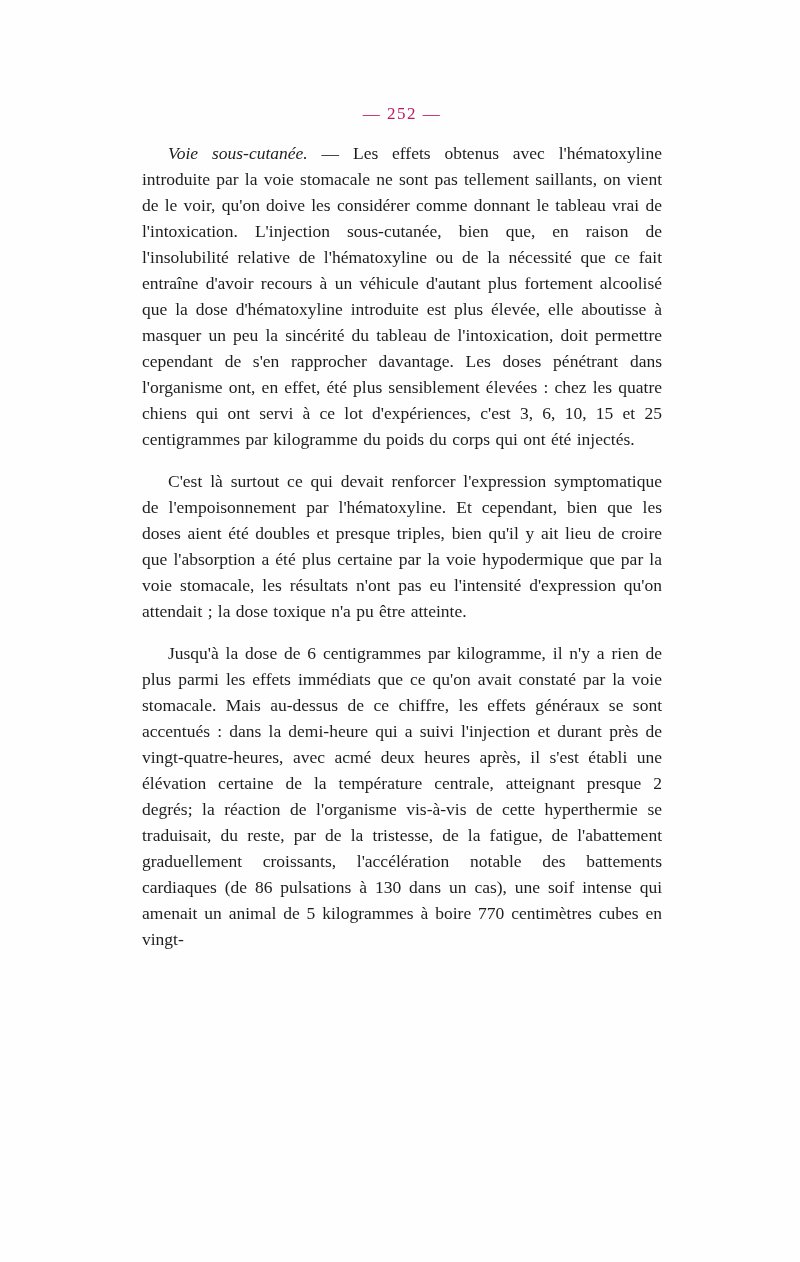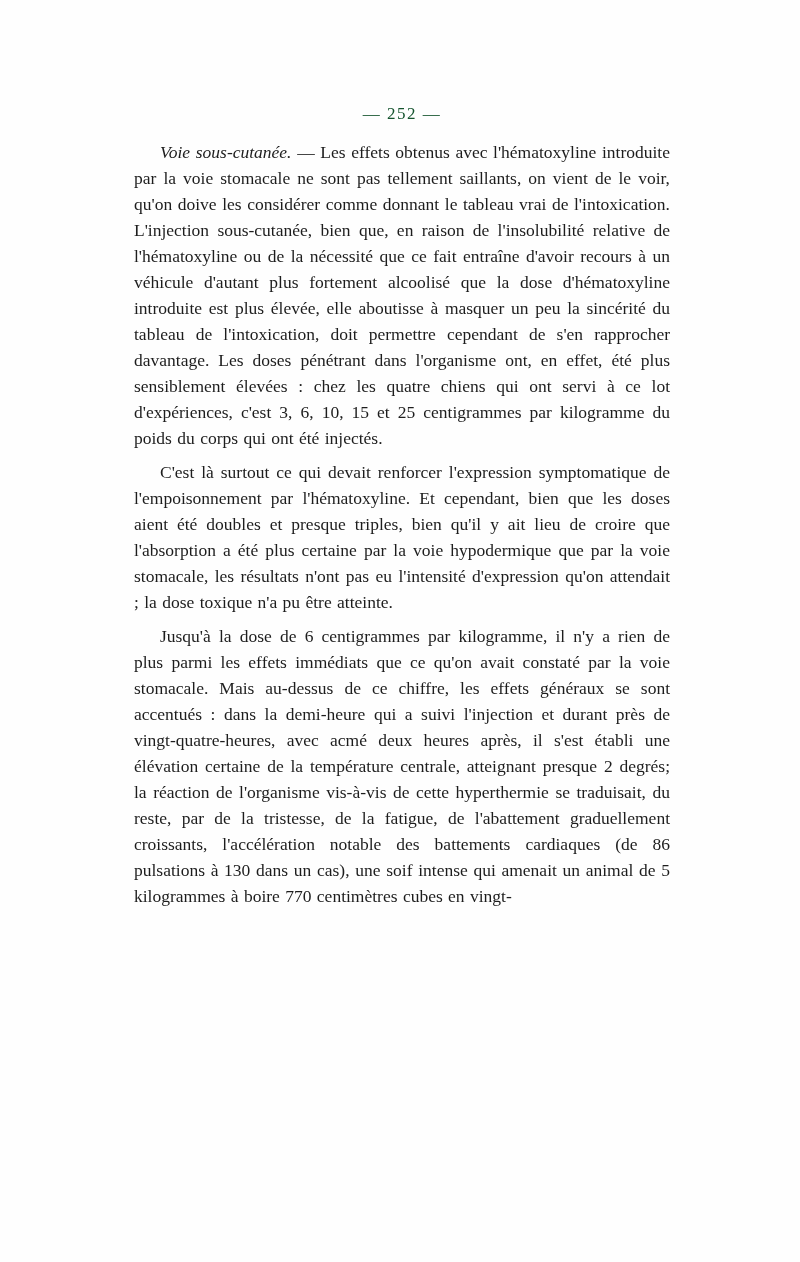--- a/index.html
+++ b/index.html
@@ -16,24 +16,24 @@
     padding: 104px 122px 0 126px;
     font-family: "Liberation Serif", "DejaVu Serif", serif;
     color: #1d1d1d;
     overflow: hidden;
   }
   .page-number {
     text-align: center;
     font-size: 17px;
     letter-spacing: 1.5px;
     margin: 0 0 15px 0;
-    color: #14532d;
+    color: #be185d;
   }
   .body-text p {
-    margin: 8px;
+    margin: 16px;
     font-size: 17.5px;
     line-height: 26px;
     text-align: justify;
     text-indent: 26px;
     word-spacing: 1px;
     color: #1d1d1d;
   }
   .body-text p .lead-italic {
     font-style: italic;
   }

